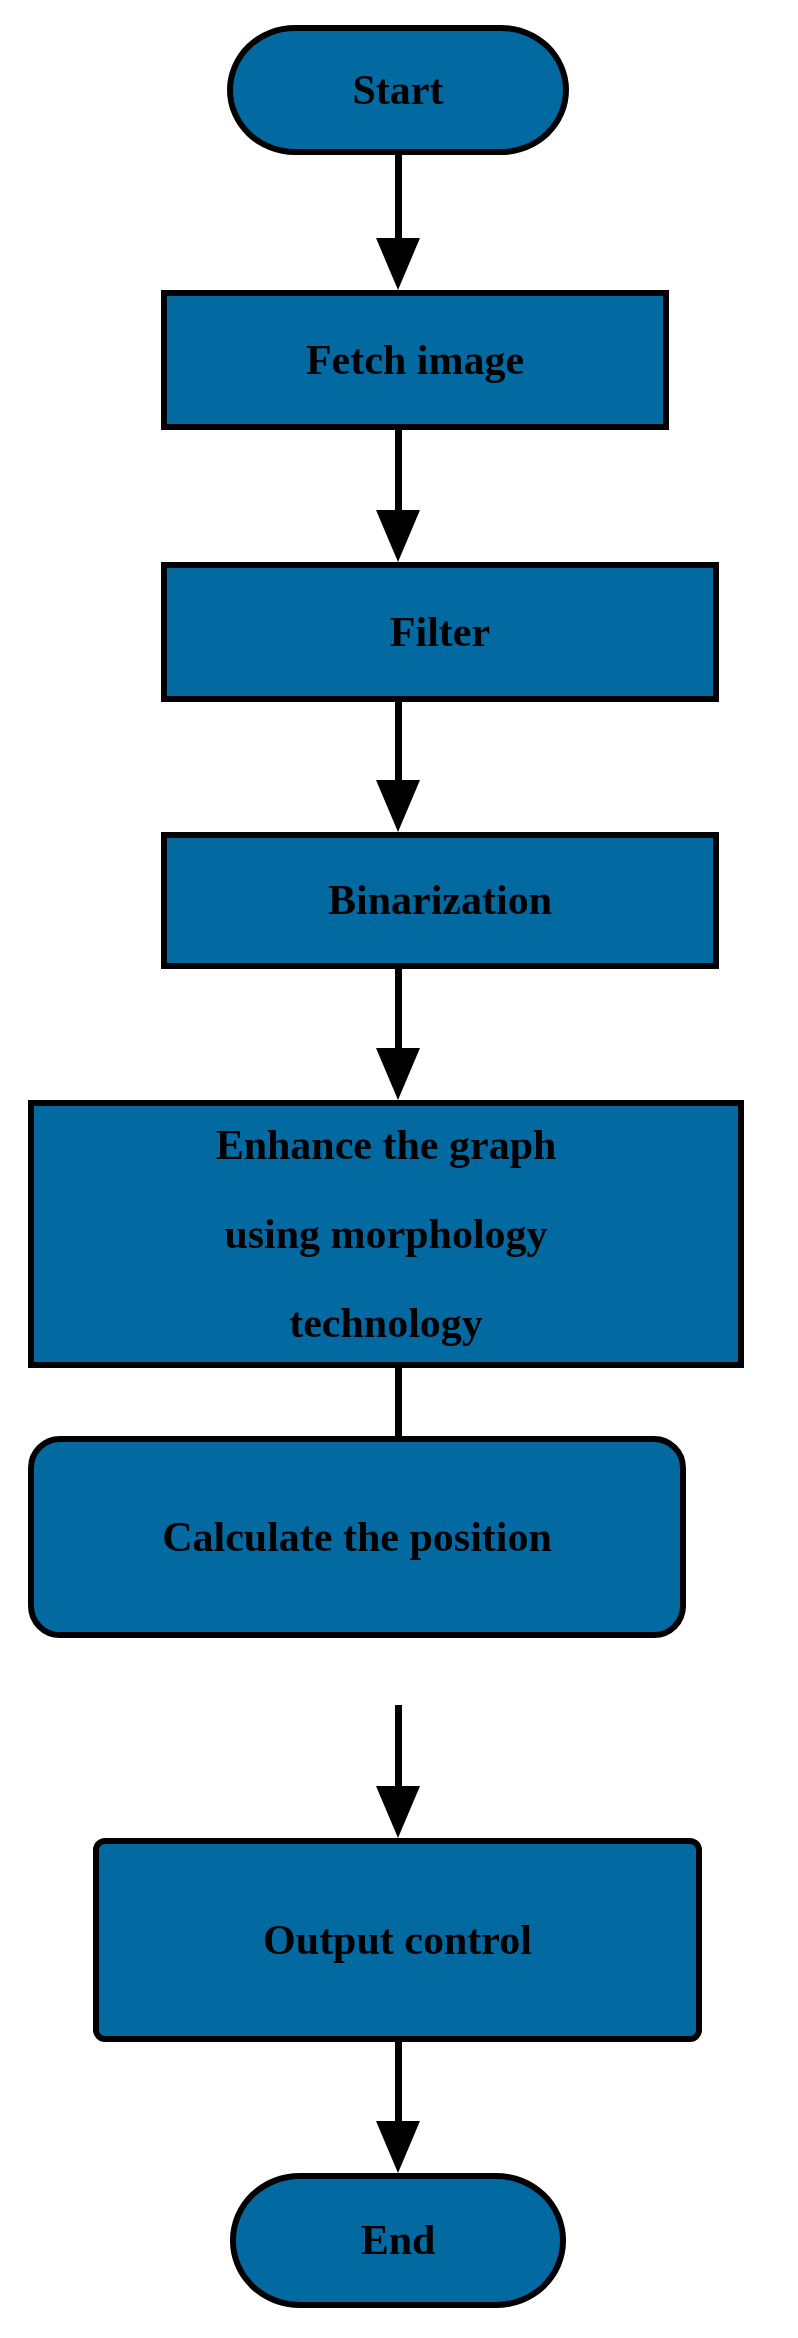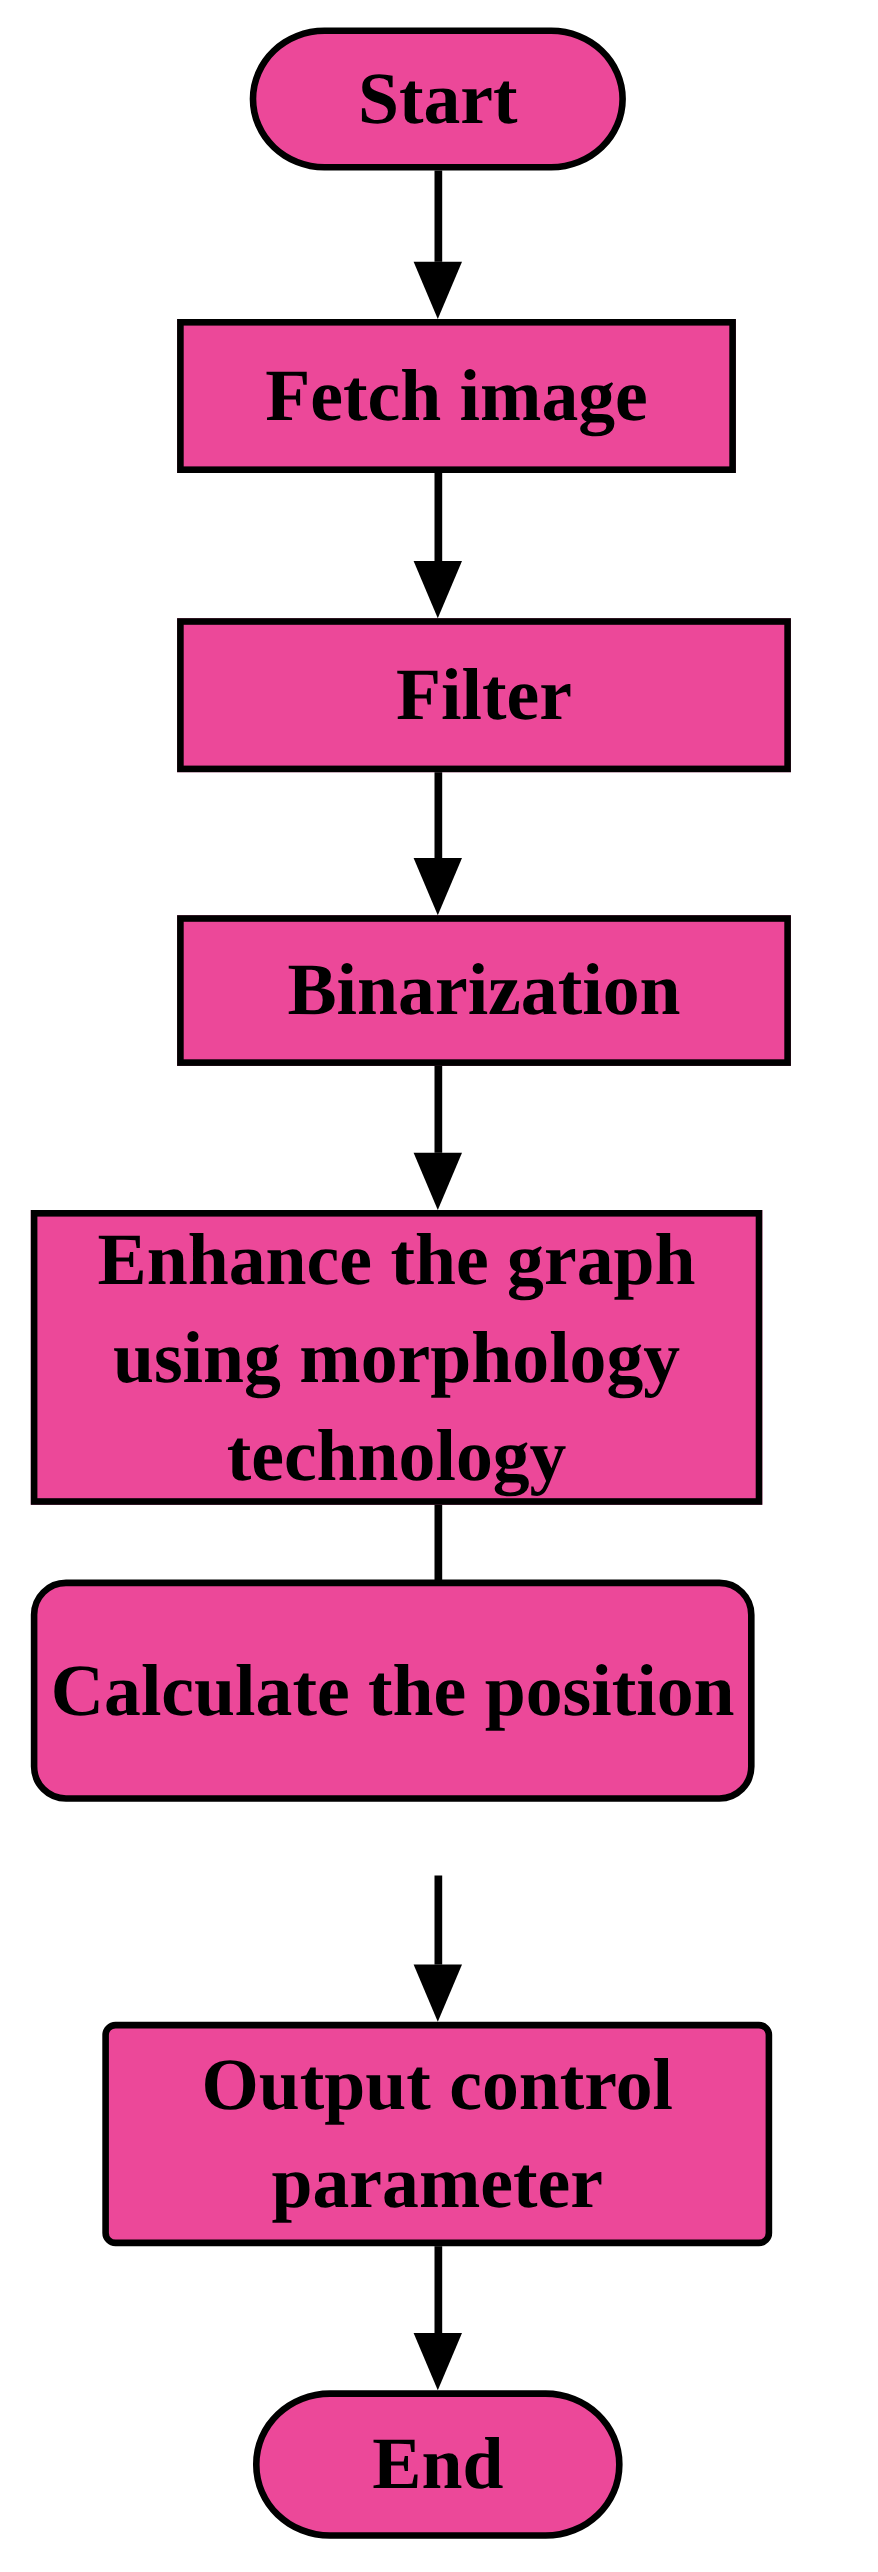--- a/index.html
+++ b/index.html
@@ -11,44 +11,44 @@
     position: relative;
     width: 798px;
     height: 2338px;
     background: #ffffff;
     font-family: "Liberation Serif", "DejaVu Serif", serif;
     color: #000000;
   }
   .node {
     position: absolute;
     box-sizing: border-box;
-    background: #ec4899;
+    background: #0369a1;
     border: 6px solid #000000;
     display: flex;
     flex-direction: column;
     align-items: center;
     justify-content: center;
     text-align: center;
     font-weight: bold;
-    font-size: 67px;
+    font-size: 42px;
     line-height: 89px;
   }
   .node .line {
     display: block;
     white-space: nowrap;
   }
   .terminator {
     border-radius: 70px / 67px;
   }
   
   .n-start  { left: 227px; top:   25px; width: 342px; height: 130px; }
   .n-fetch  { left: 161px; top:  290px; width: 508px; height: 140px; }
   .n-filter { left: 161px; top:  562px; width: 558px; height: 140px; }
   .n-binar  { left: 161px; top:  832px; width: 558px; height: 137px; text-align: center; }
-  .n-enh    { left:  28px; top: 1100px; width: 665px; height: 268px; }
+  .n-enh    { left:  28px; top: 1100px; width: 716px; height: 268px; }
   .n-calc   { left:  28px; top: 1436px; width: 658px; height: 202px; border-radius: 32px; }
   .n-out    { left:  93px; top: 1838px; width: 609px; height: 204px; border-radius: 12px; }
   .n-end    { left: 230px; top: 2173px; width: 336px; height: 135px; }
 
   
   .arrow {
     position: absolute;
     left: 376px;           
     width: 44px;
     display: flex;
@@ -131,21 +131,20 @@
     <span class="line">Calculate the position</span>
   </div>
 
   <div class="arrow a6">
     <div class="shaft"></div>
     <div class="head"></div>
   </div>
 
   <div class="node n-out">
     <span class="line">Output control</span>
-    <span class="line">parameter</span>
   </div>
 
   <div class="arrow a7">
     <div class="shaft"></div>
     <div class="head"></div>
   </div>
 
   <div class="node terminator n-end">
     <span class="line">End</span>
   </div>

